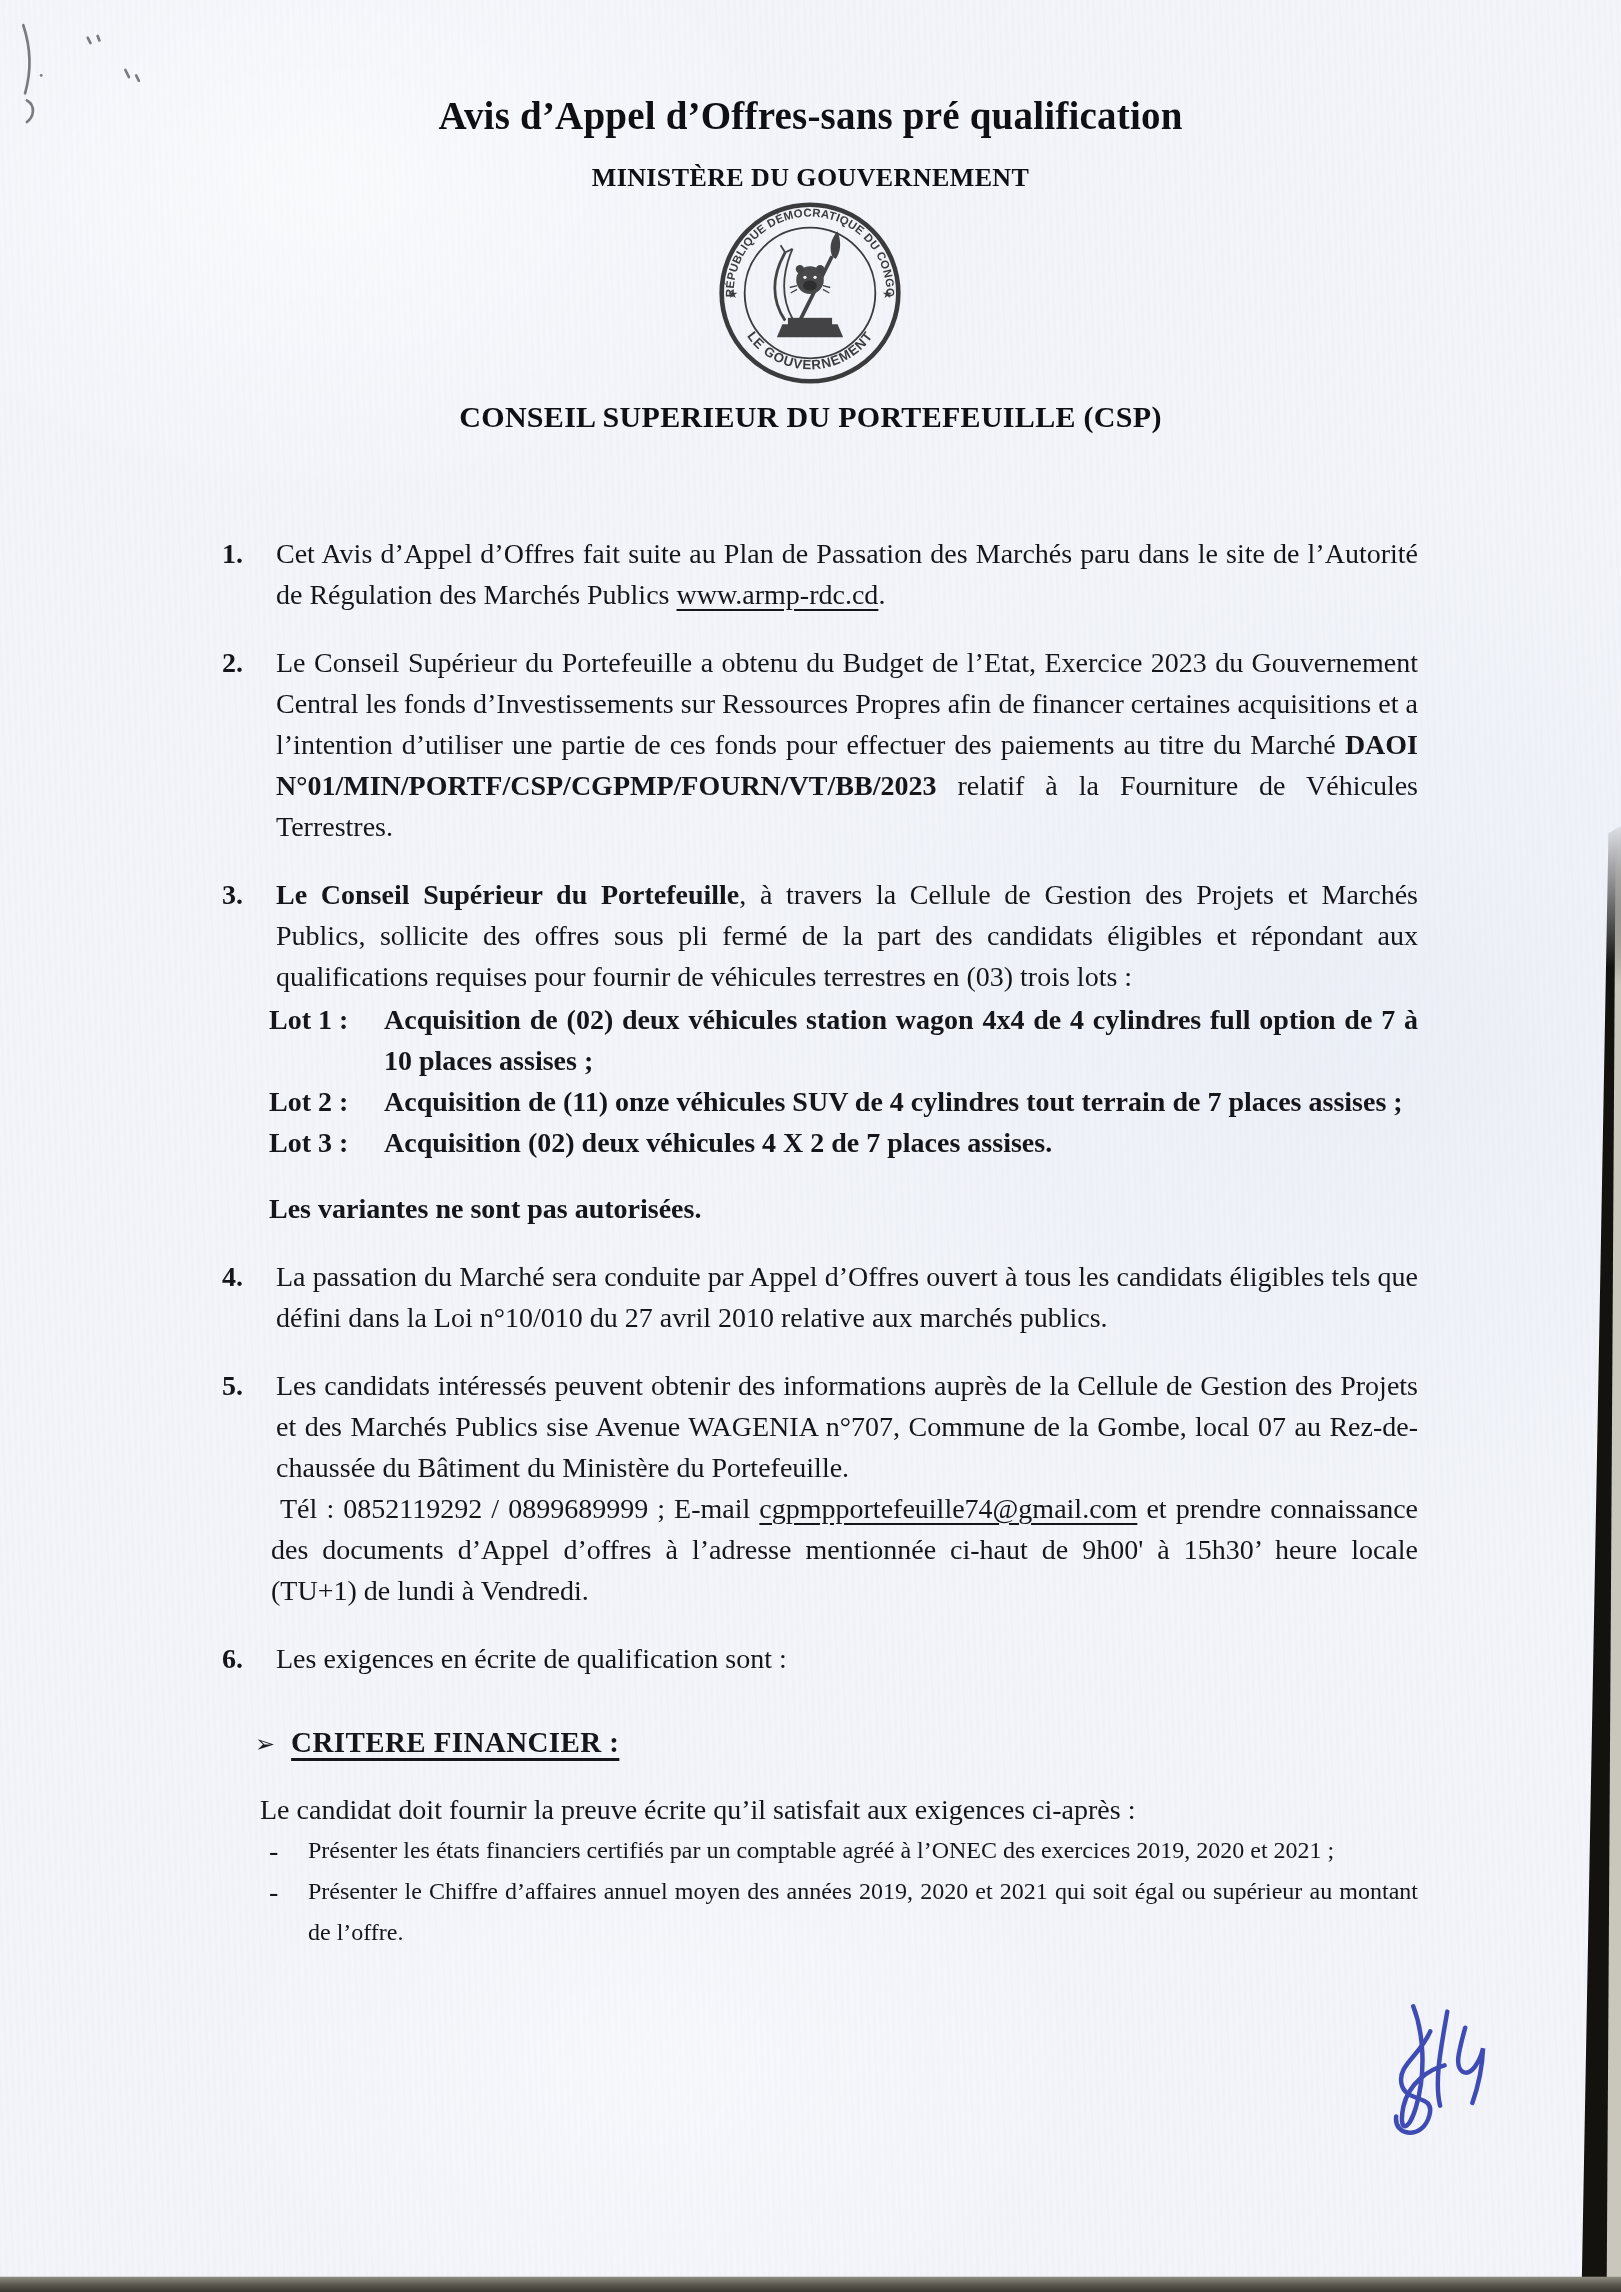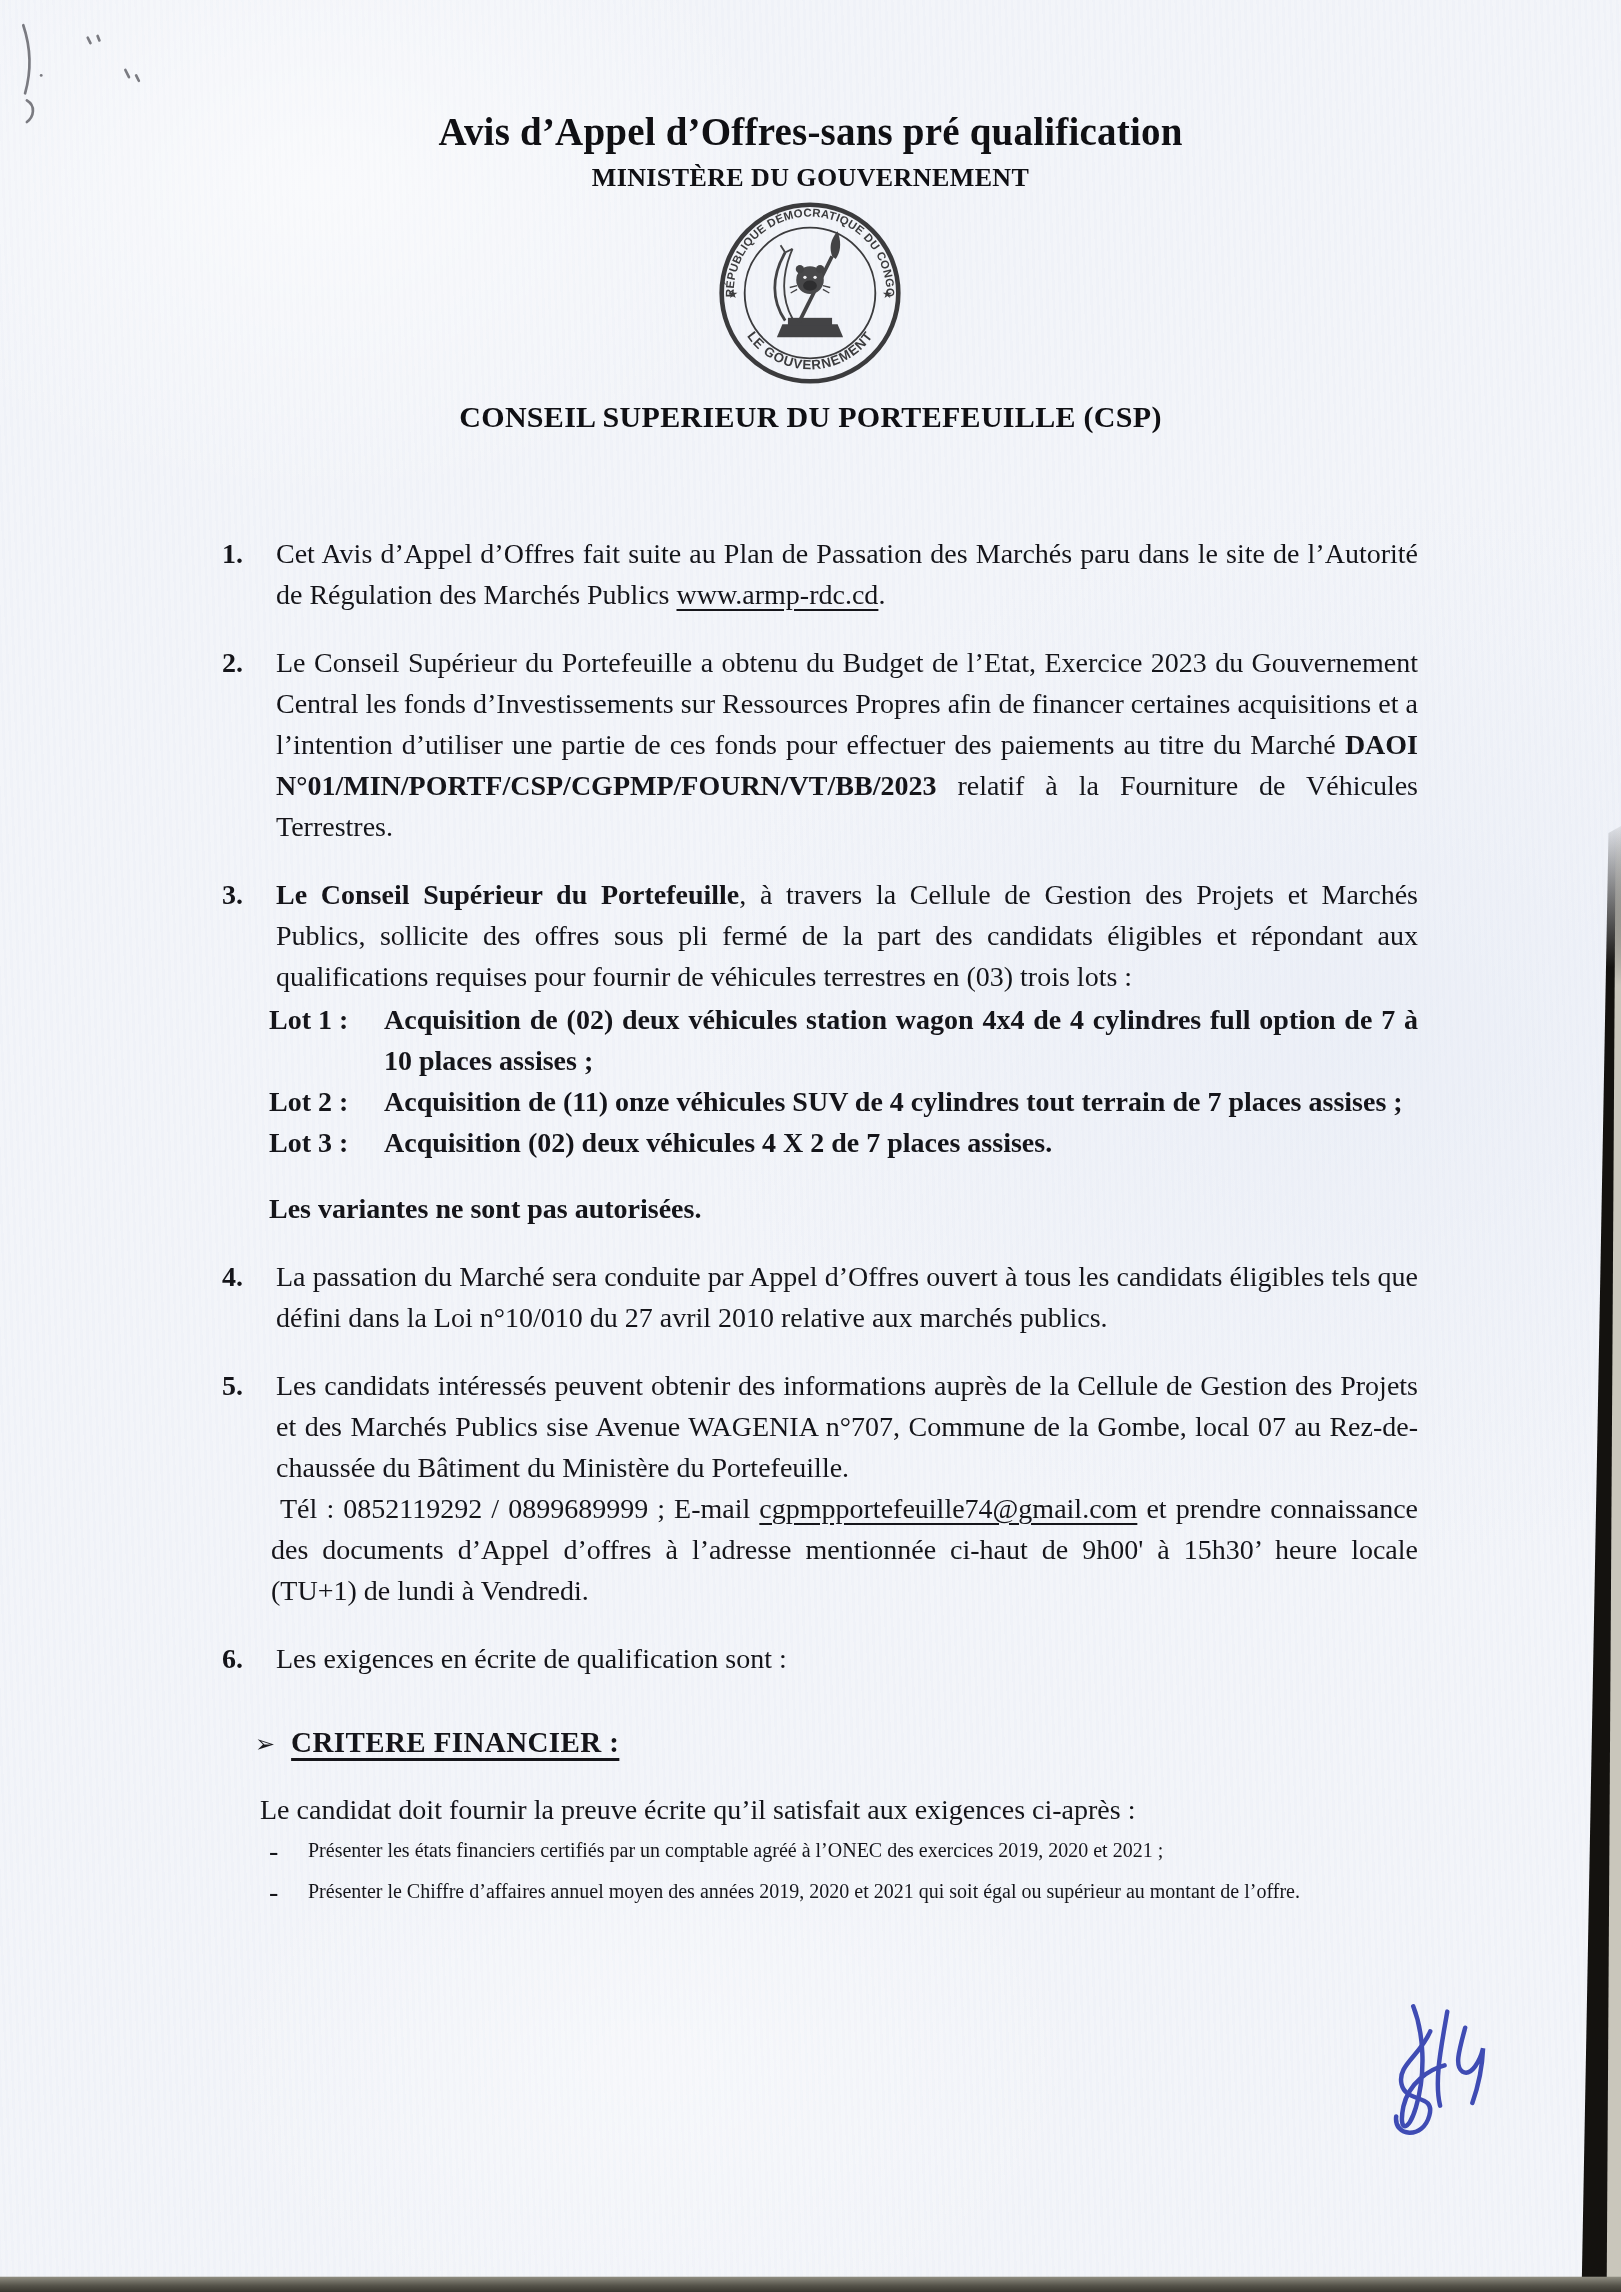--- a/index.html
+++ b/index.html
@@ -11,21 +11,21 @@
     background-color:#f2f4f9;
     background-image:
       radial-gradient(ellipse 806px 537px at 20% 8%, rgba(255,255,255,.55), transparent 60%),
       radial-gradient(ellipse 985px 761px at 85% 45%, rgba(224,230,243,.38), transparent 70%),
       radial-gradient(ellipse 716px 448px at 40% 90%, rgba(255,255,255,.35), transparent 65%),
       repeating-linear-gradient(88deg, rgba(203,212,230,.06) 0 2.7px, rgba(255,255,255,.05) 2.7px 6.3px);
     font-family:"Liberation Serif", serif;
     color:#15151a;
   }
   .hdr{position:absolute;left:0;right:0;text-align:center;margin:0;color:#101014;}
-  .title{top:109px;font-size:39px;font-weight:bold;letter-spacing:0.2px;}
+  .title{top:93px;font-size:39px;font-weight:bold;letter-spacing:0.2px;}
   .ministry{top:163px;font-size:26px;font-weight:bold;letter-spacing:0.4px;}
   .council{top:400px;font-size:30px;font-weight:bold;letter-spacing:0.3px;}
   .seal{position:absolute;top:201px;left:718px;width:184px;height:184px;}
   .content{position:absolute;left:222px;top:533px;width:1196px;}
   .ref{font-size:29px;font-weight:bold;margin:0 0 23px 0;line-height:41px;}
   .item{display:flex;margin-bottom:27px;}
   .num{width:54px;flex-shrink:0;font-weight:bold;font-size:28px;line-height:41px;}
   .para{flex:1;margin:0;font-size:28px;line-height:41px;text-align:justify;}
   .para2{margin:0 0 0 49px;font-size:28px;line-height:41px;text-align:justify;text-indent:9px;}
   .b{font-weight:bold;}
@@ -35,21 +35,21 @@
   .lot-label{width:115px;flex-shrink:0;font-weight:bold;font-size:28px;line-height:41px;}
   .lot-text{flex:1;margin:0;font-weight:bold;font-size:28px;line-height:41px;text-align:justify;}
   .variants{margin:25px 0 27px 47px;font-weight:bold;font-size:28px;line-height:41px;}
   .item3wrap{margin-bottom:0;}
   .crit-head{margin:47px 0 0 33px;display:flex;align-items:baseline;gap:16px;}
   .arrow{font-family:"DejaVu Sans",sans-serif;font-size:24px;color:#1a1a1e;}
   .crit-title{font-size:29px;font-weight:bold;letter-spacing:0.4px;text-decoration:underline;text-underline-offset:6.3px;text-decoration-thickness:2.7px;}
   .crit-intro{margin:30px 0 0 38px;font-size:28px;line-height:41px;}
   .bullet{display:flex;margin-left:47px;}
   .dash{width:39px;flex-shrink:0;font-size:28px;line-height:41px;}
-  .bullet p{flex:1;margin:0;font-size:20px;line-height:41px;text-align:justify;}
+  .bullet p{flex:1;margin:0;font-size:24px;line-height:41px;text-align:justify;}
   .overlay{position:absolute;inset:0;pointer-events:none;}
 </style>
 </head>
 <body>
 
 <div class="page">
 
   <h1 class="hdr title">Avis d’Appel d’Offres-sans pré qualification</h1>
   <h2 class="hdr ministry">MINISTÈRE DU GOUVERNEMENT</h2>
 

